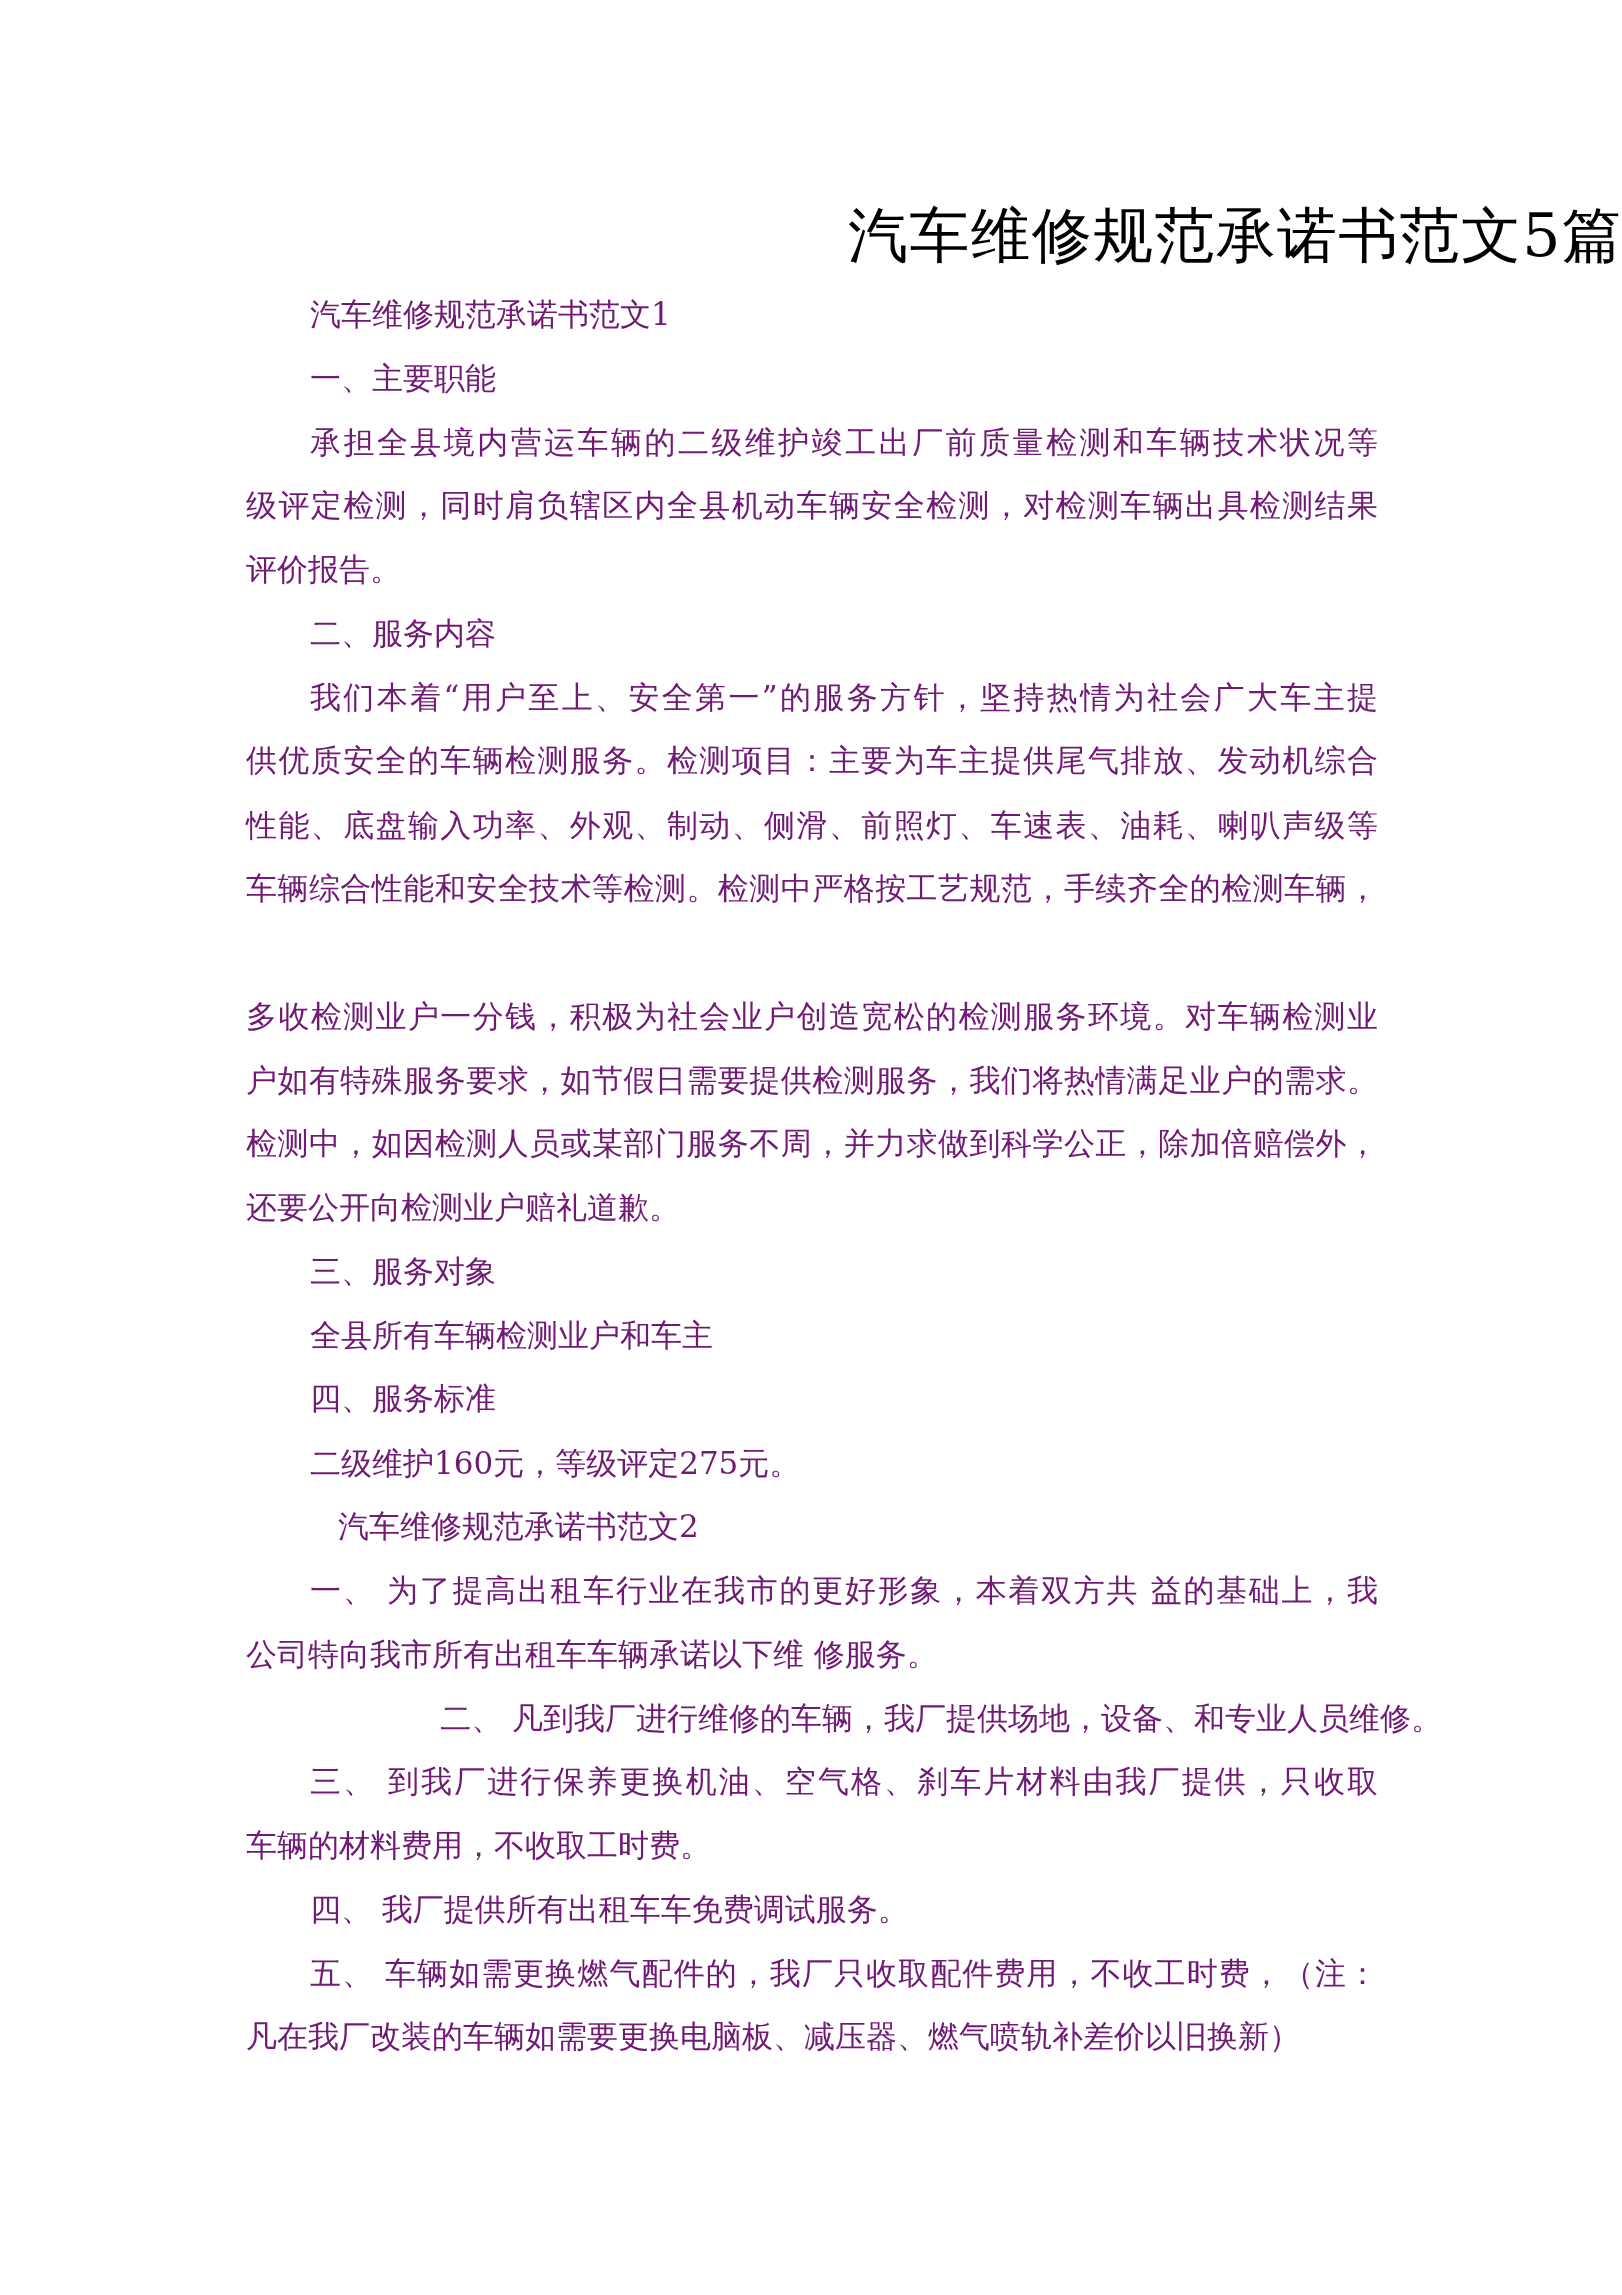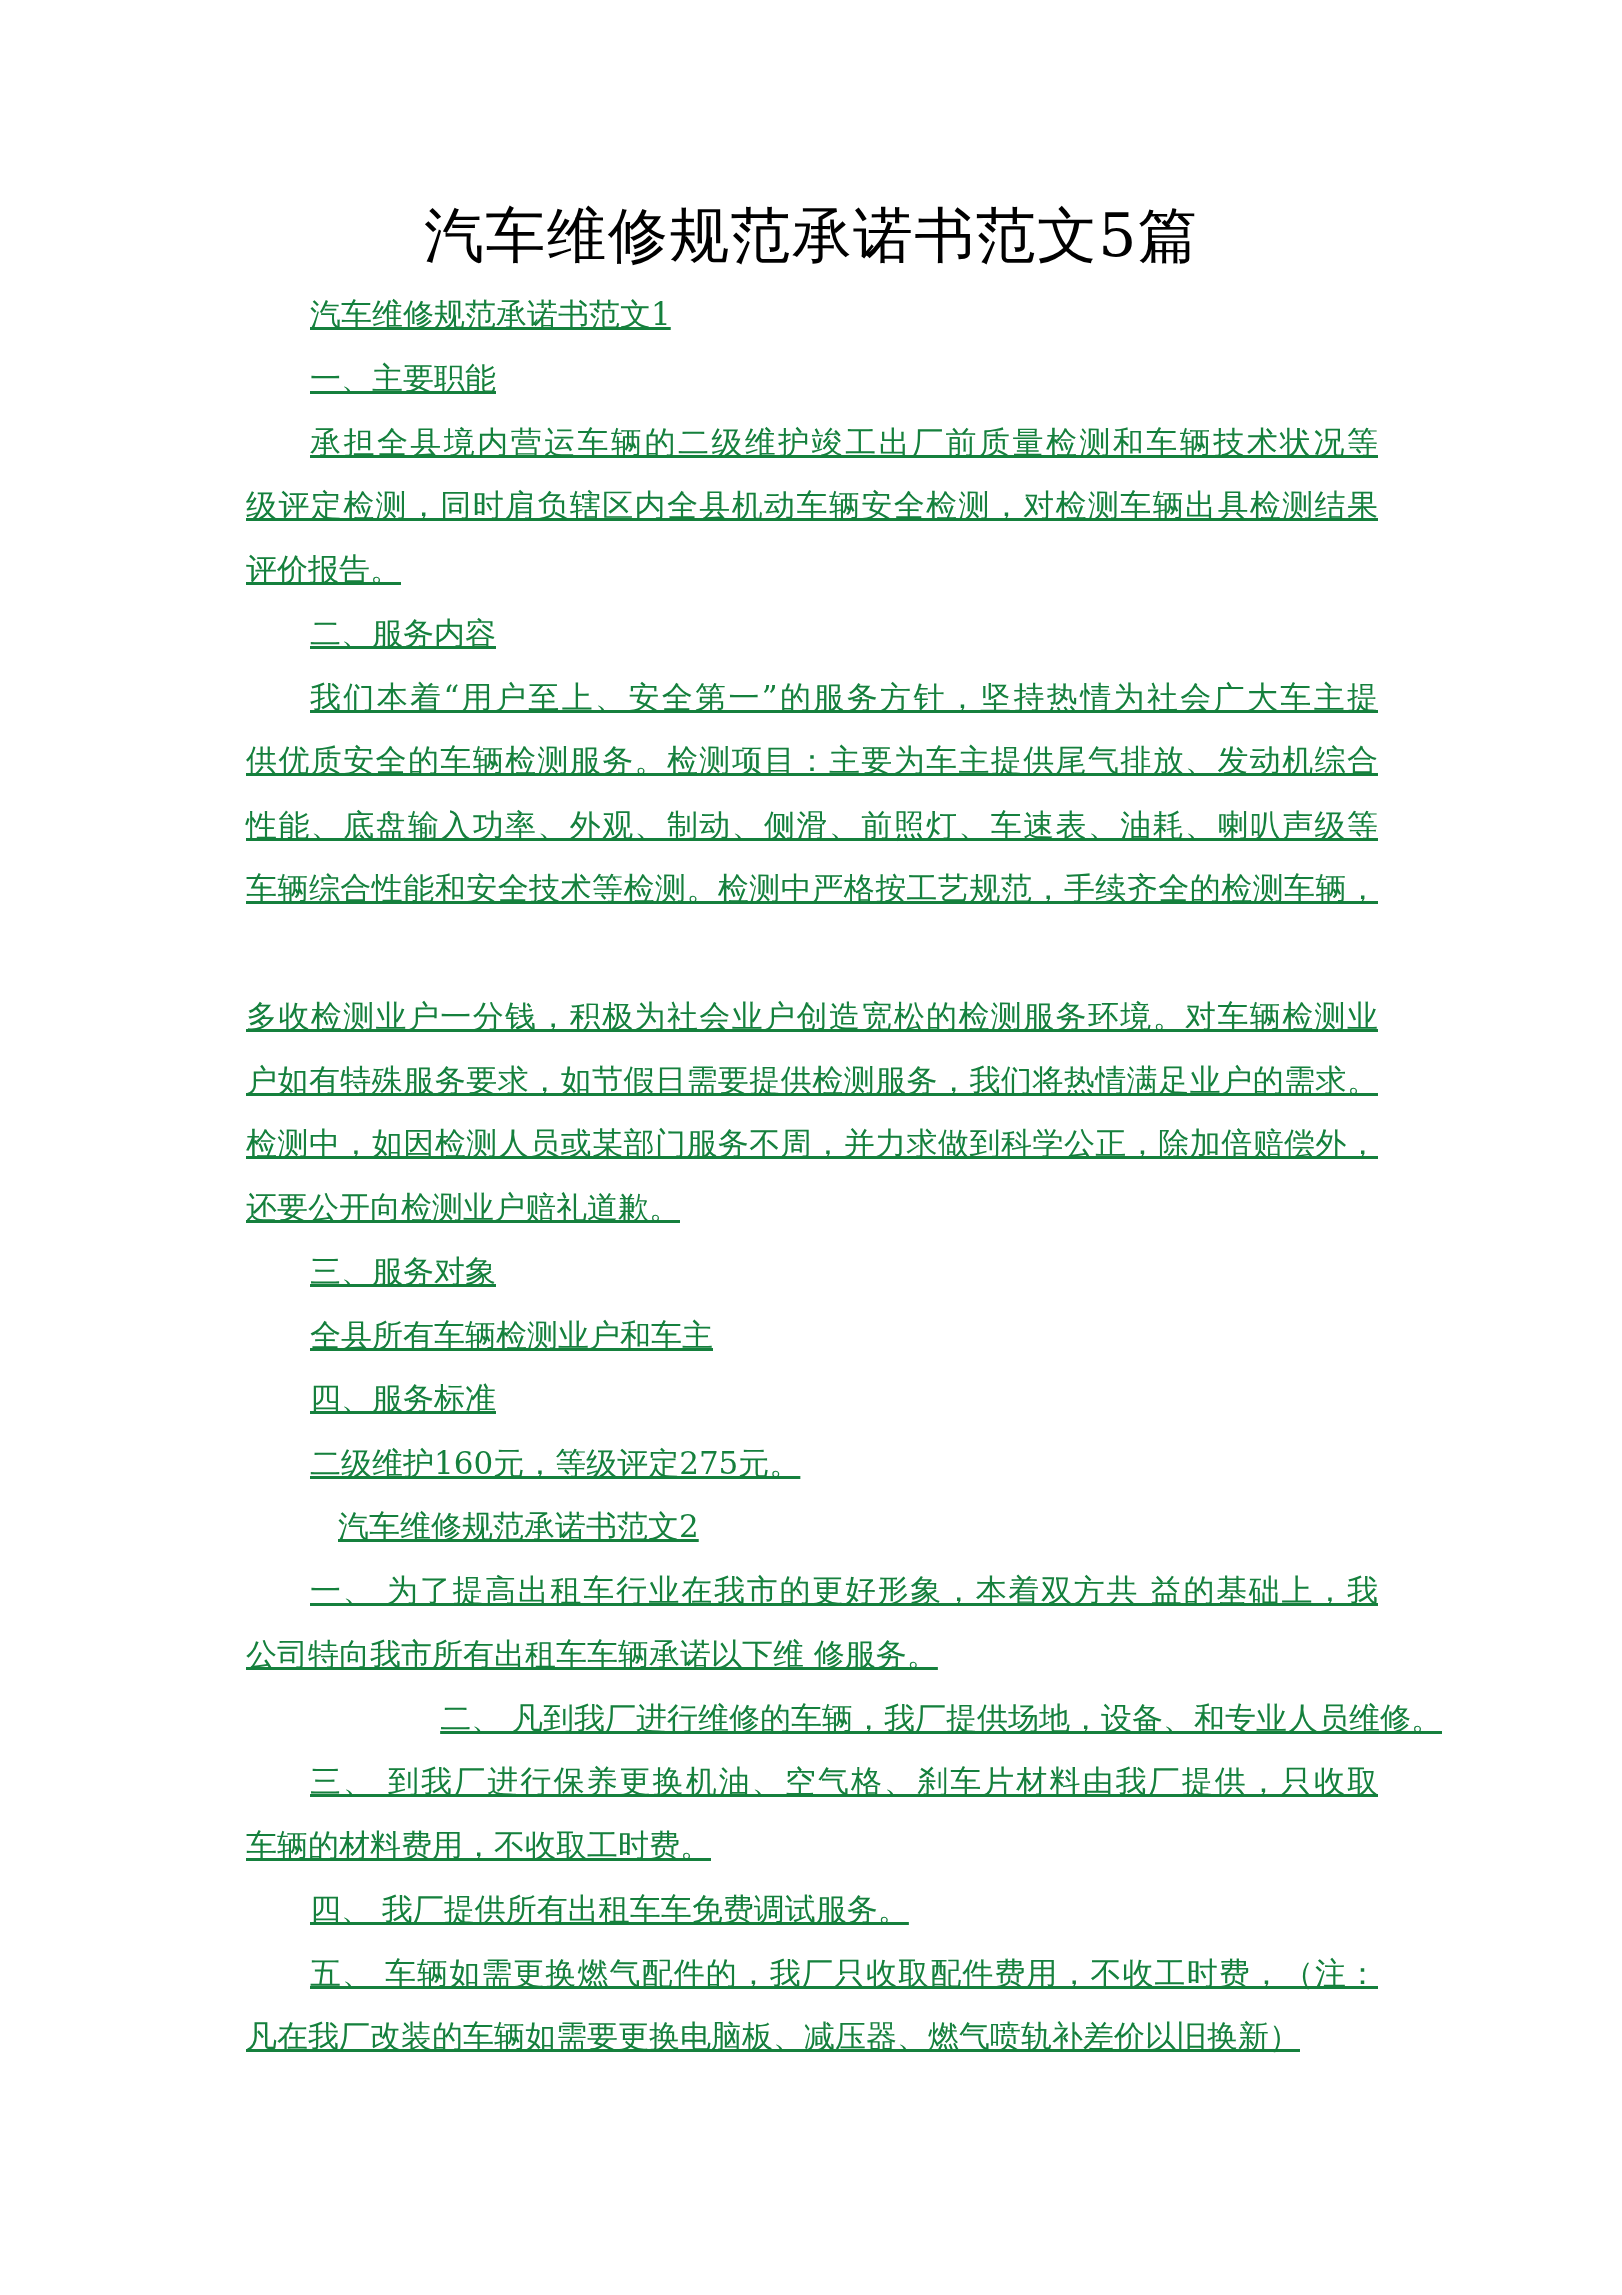--- a/index.html
+++ b/index.html
@@ -20,36 +20,35 @@
       left: 0; top: 0;
       width: 1623px;
       height: 2295px;
       background: #ffffff;
     }
     .title {
       position: absolute;
       left: 0;
       width: 1623px;
       top: 196px;
-      text-align: center;
+      text-align: right;
       font-size: 60px;
       line-height: 79px;
       font-weight: normal;
       letter-spacing: 1.3px;
       color: #000;
     }
     .line {
       position: absolute;
       left: 246px;
       width: 1132px;
       font-size: 31px;
       line-height: 42px;
       white-space: nowrap;
-      color: #15803d;
-      text-decoration: underline;
+      color: #701a75;
     }
     .indent { left: 310px; }
     .justify {
       text-align: justify;
       text-align-last: justify;
       white-space: normal;
     }
     .justify.indent { width: 1068px; }
   </style>
 </head>

